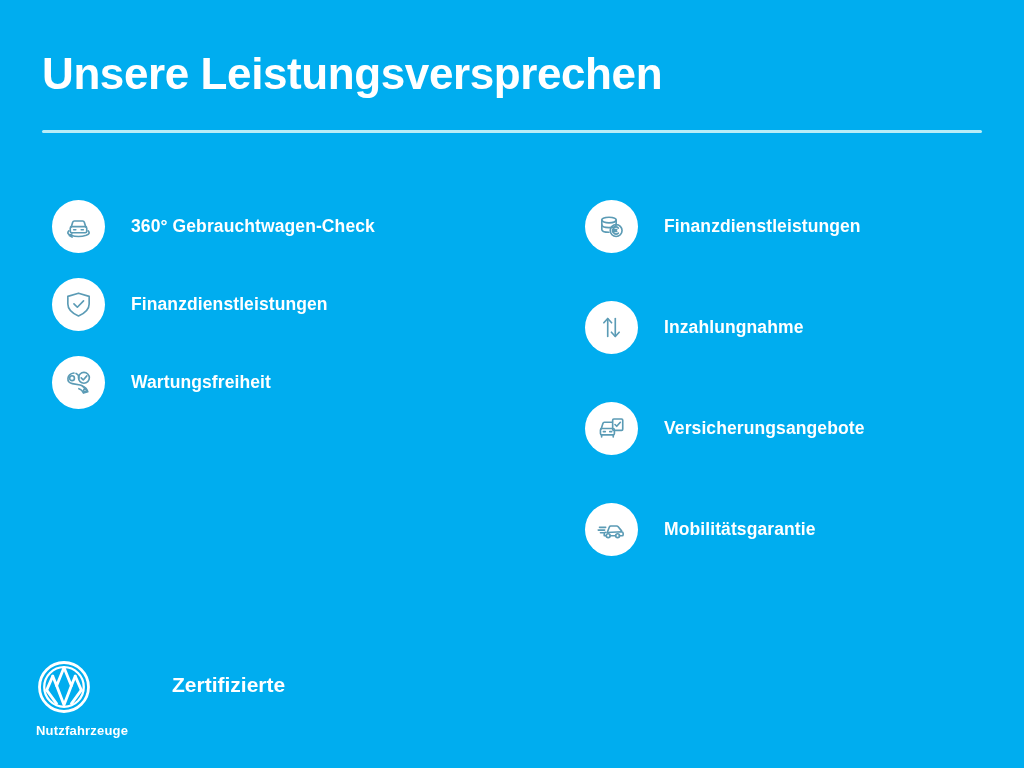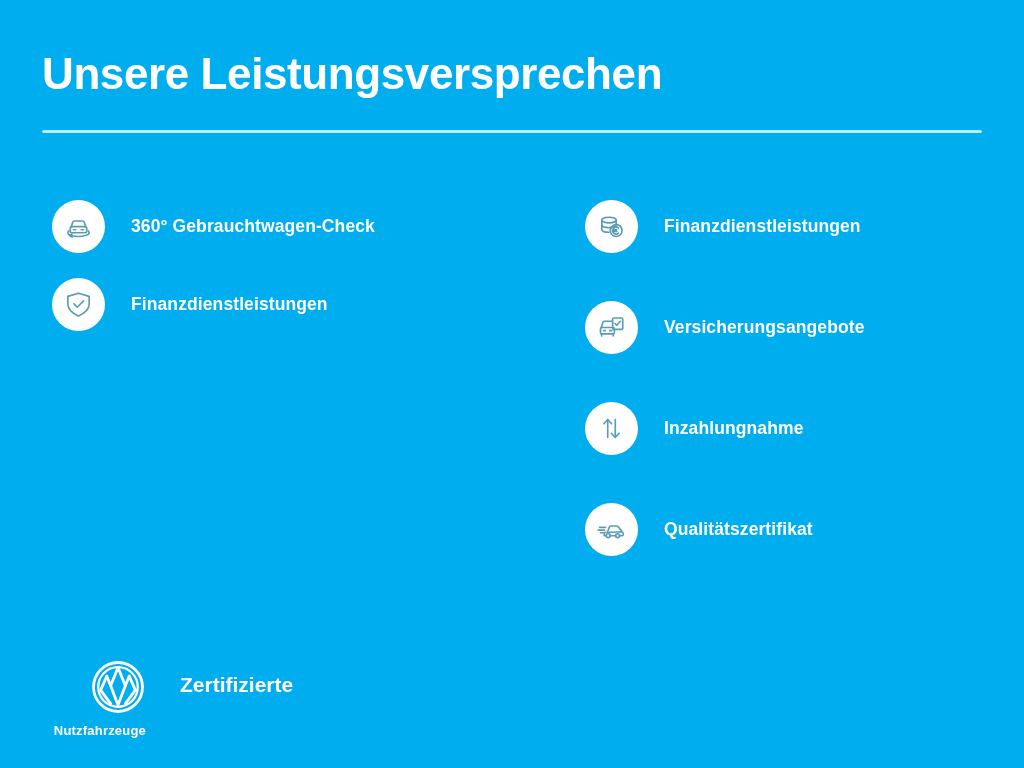--- a/index.html
+++ b/index.html
@@ -120,21 +120,21 @@
     bottom: 30px;
     display: flex;
     align-items: flex-start;
     gap: 26px;
   }
 
   .brand-mark {
     width: 110px;
     display: flex;
     flex-direction: column;
-    align-items: flex-end;
+    align-items: flex-start;
     gap: 8px;
   }
 
   .vw-logo {
     width: 56px;
     height: 56px;
     display: block;
   }
 
   .vw-logo circle,
@@ -151,21 +151,20 @@
     white-space: nowrap;
   }
 
   .brand-claim {
     padding-top: 12px;
     font-size: 21px;
     font-weight: bold;
     line-height: 1.32;
     color: #ffffff;
     white-space: nowrap;
-    margin-left: 8px;
   }
 </style>
 </head>
 <body>
 
 <div class="slide">
 
   <div class="header">
     <div class="page-title">Unsere Leistungsversprechen</div>
     <div class="title-rule"></div>
@@ -192,20 +191,34 @@
       <div class="feature">
         <span class="badge">
           <svg viewBox="0 0 32 32" aria-hidden="true">
             <path d="M16 4.3 L27 7.6 V15.4 Q27 23 16 27.8 Q5 23 5 15.4 V7.6 Z"></path>
             <path d="M11.3 15.3 L14.8 18.8 L21.2 12.3"></path>
           </svg>
         </span>
         <span class="feature-label">Finanzdienstleistungen</span>
       </div>
 
+      <div class="feature">
+        <span class="badge">
+          <svg viewBox="0 0 32 32" aria-hidden="true">
+            <path d="M11.3 6.2 Q5.6 6.9 5.1 11.7 Q4.7 16.2 9.6 17.1 L17.6 18.6 Q21.4 19.3 22.8 22.7"></path>
+            <circle cx="9.3" cy="11.5" r="2.5"></circle>
+            <path d="M13.5 6.6 Q17.2 8.4 16.3 12.2"></path>
+            <circle cx="21.6" cy="11.2" r="5.6"></circle>
+            <path d="M18.8 11.3 L20.9 13.4 L24.6 9.2"></path>
+            <path d="M20.4 20.2 Q24.4 21.3 25.6 25.6 L21.1 26.9 Q19.6 23.2 16.4 22.4"></path>
+            <circle cx="22.7" cy="24.2" r="1.4"></circle>
+          </svg>
+        </span>
+        <span class="feature-label">Wartungsfreiheit</span>
+      </div>
 
 
     </div>
 
     <div class="col col--right">
 
       <div class="feature">
         <span class="badge">
           <svg viewBox="0 0 32 32" aria-hidden="true">
             <ellipse cx="13.4" cy="9.3" rx="7.4" ry="2.9"></ellipse>
@@ -215,56 +228,56 @@
             <path d="M23.1 17.6 A3.5 3.5 0 1 0 23.1 22.8"></path>
             <path d="M17.3 19.2 h4.1 M17.3 21.1 h4.1"></path>
           </svg>
         </span>
         <span class="feature-label">Finanzdienstleistungen</span>
       </div>
 
       <div class="feature">
         <span class="badge">
           <svg viewBox="0 0 32 32" aria-hidden="true">
+            <path d="M12.1 25.3 V7.1"></path>
+            <path d="M8.1 11.1 L12.1 6.7 L16.1 11.1"></path>
+            <path d="M19.9 6.7 V24.9"></path>
+            <path d="M15.9 20.9 L19.9 25.3 L23.9 20.9"></path>
+          </svg>
+        </span>
+        <span class="feature-label">Inzahlungnahme</span>
+      </div>
+
+      <div class="feature">
+        <span class="badge">
+          <svg viewBox="0 0 32 32" aria-hidden="true">
             <path d="M5.4 16.3 L7.2 10.6 Q7.5 9.6 8.6 9.6 L16.2 9.6"></path>
             <rect x="4.6" y="16" width="14.4" height="6.6" rx="1.5"></rect>
             <path d="M7.6 19.3 h2 M14.2 19.3 h2"></path>
             <path d="M5.8 22.8 v1.9 M17.8 22.8 v1.9"></path>
             <rect x="17.2" y="6.2" width="10.4" height="11.8" rx="1.2"></rect>
             <path d="M19.6 11.9 L21.4 13.7 L25.1 9.6"></path>
           </svg>
         </span>
         <span class="feature-label">Versicherungsangebote</span>
-      </div>
-
-      <div class="feature">
-        <span class="badge">
-          <svg viewBox="0 0 32 32" aria-hidden="true">
-            <path d="M12.1 25.3 V7.1"></path>
-            <path d="M8.1 11.1 L12.1 6.7 L16.1 11.1"></path>
-            <path d="M19.9 6.7 V24.9"></path>
-            <path d="M15.9 20.9 L19.9 25.3 L23.9 20.9"></path>
-          </svg>
-        </span>
-        <span class="feature-label">Inzahlungnahme</span>
       </div>
 
       <div class="feature">
         <span class="badge">
           <svg viewBox="0 0 32 32" aria-hidden="true">
             <path d="M11.6 19.1 L13.8 13.4 Q14.2 12.4 15.3 12.4 L21.3 12.4 Q22.3 12.4 22.9 13.1 L26.4 17.4"></path>
             <path d="M9.6 19 Q8.5 19.2 8.5 20.5 V22.4 h2.1"></path>
             <path d="M14.5 22.4 h5.8"></path>
             <path d="M24 22.4 h2.9 q1.1 0 1.1 -1.1 v-1.4 q0 -1.3 -1.6 -1.6 L11.6 19.1"></path>
             <circle cx="12.6" cy="22.4" r="2"></circle>
             <circle cx="22.3" cy="22.4" r="2"></circle>
             <path d="M3.6 13.8 h6.4 M2.3 16.6 h6.6 M4.6 19.4 h3.3"></path>
           </svg>
         </span>
-        <span class="feature-label">Qualitätszertifikat</span>
+        <span class="feature-label">Mobilitätsgarantie</span>
       </div>
 
 
     </div>
   </div>
 
   <div class="brand">
 
     <div class="brand-mark">
       <svg class="vw-logo" viewBox="0 0 64 64" aria-hidden="true">

